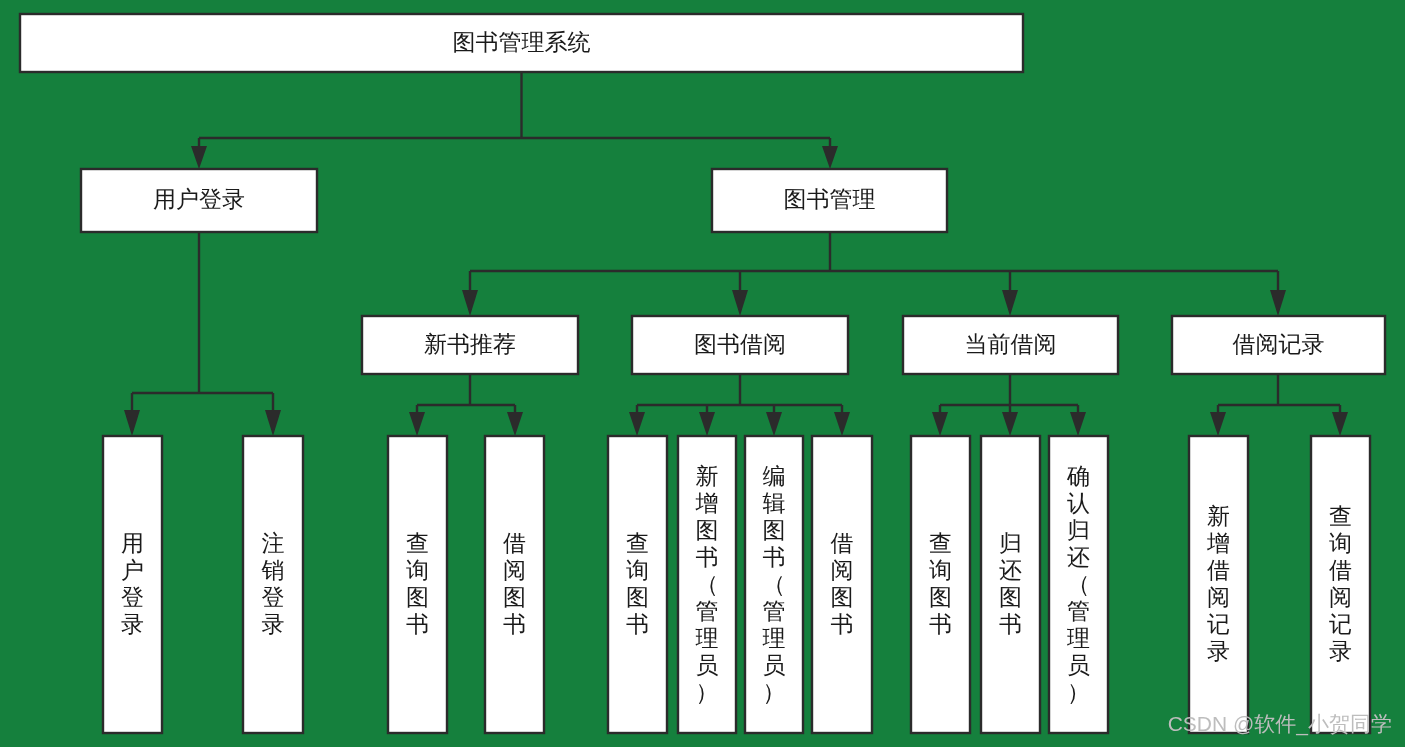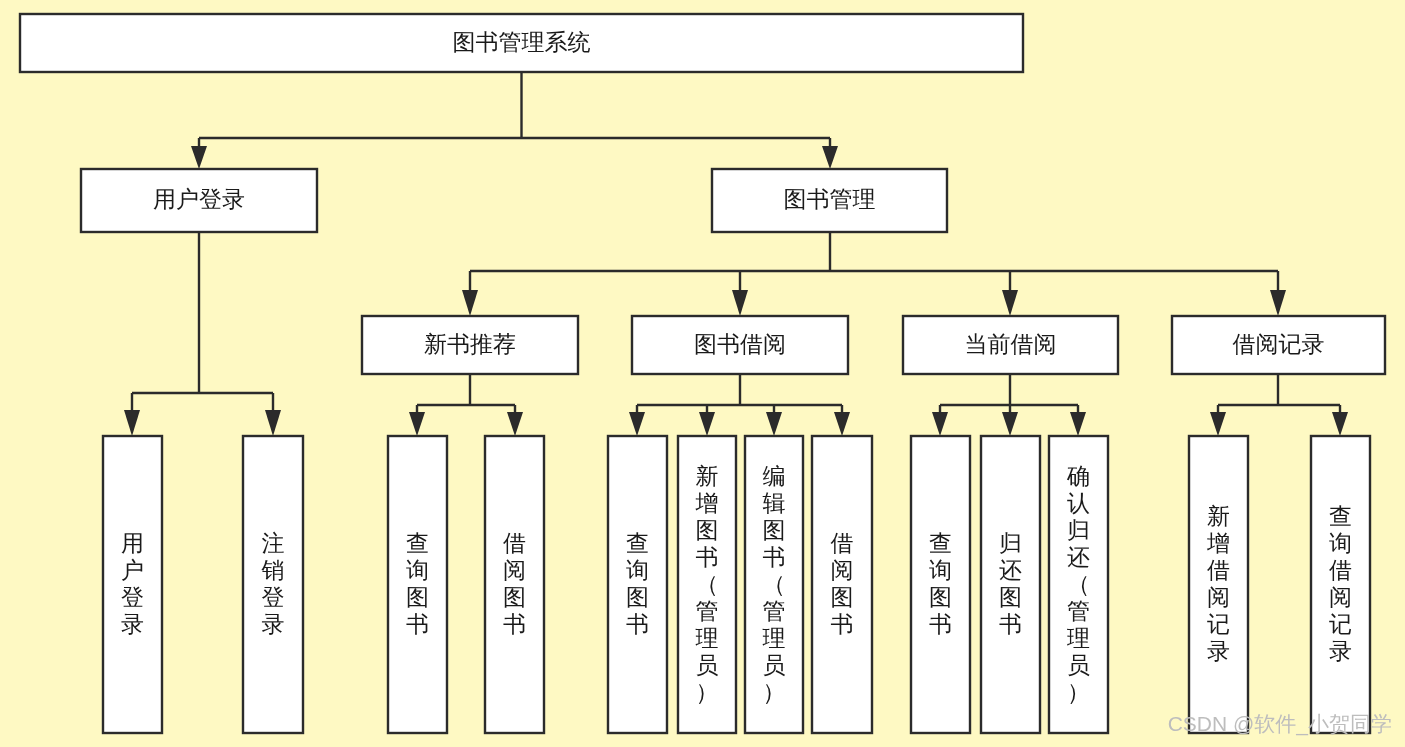--- a/index.html
+++ b/index.html
@@ -11,21 +11,21 @@
     width: 1405px;
     height: 747px;
     font-family: "Liberation Sans", "DejaVu Sans", sans-serif;
     overflow: hidden;
     position: relative;
   }
   #diagram-root {
     position: relative;
     width: 1405px;
     height: 747px;
-    background: #fef9c3;
+    background: #15803d;
   }
   svg#flow-svg {
     position: absolute;
     left: 0;
     top: 0;
     width: 1405px;
     height: 747px;
   }
   .node-box {
     fill: #ffffff;

